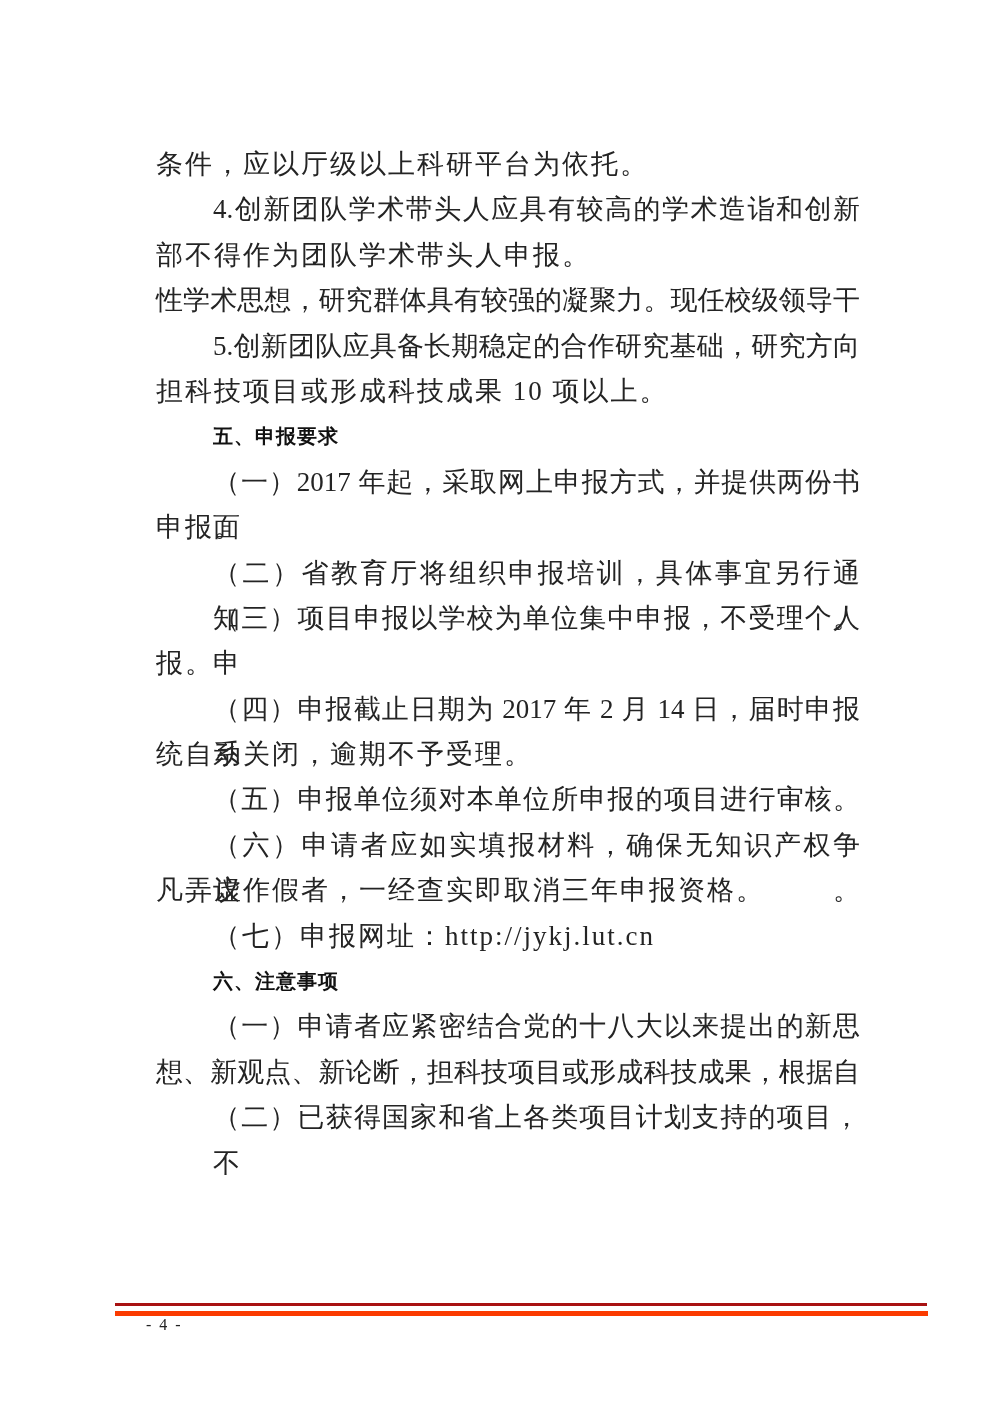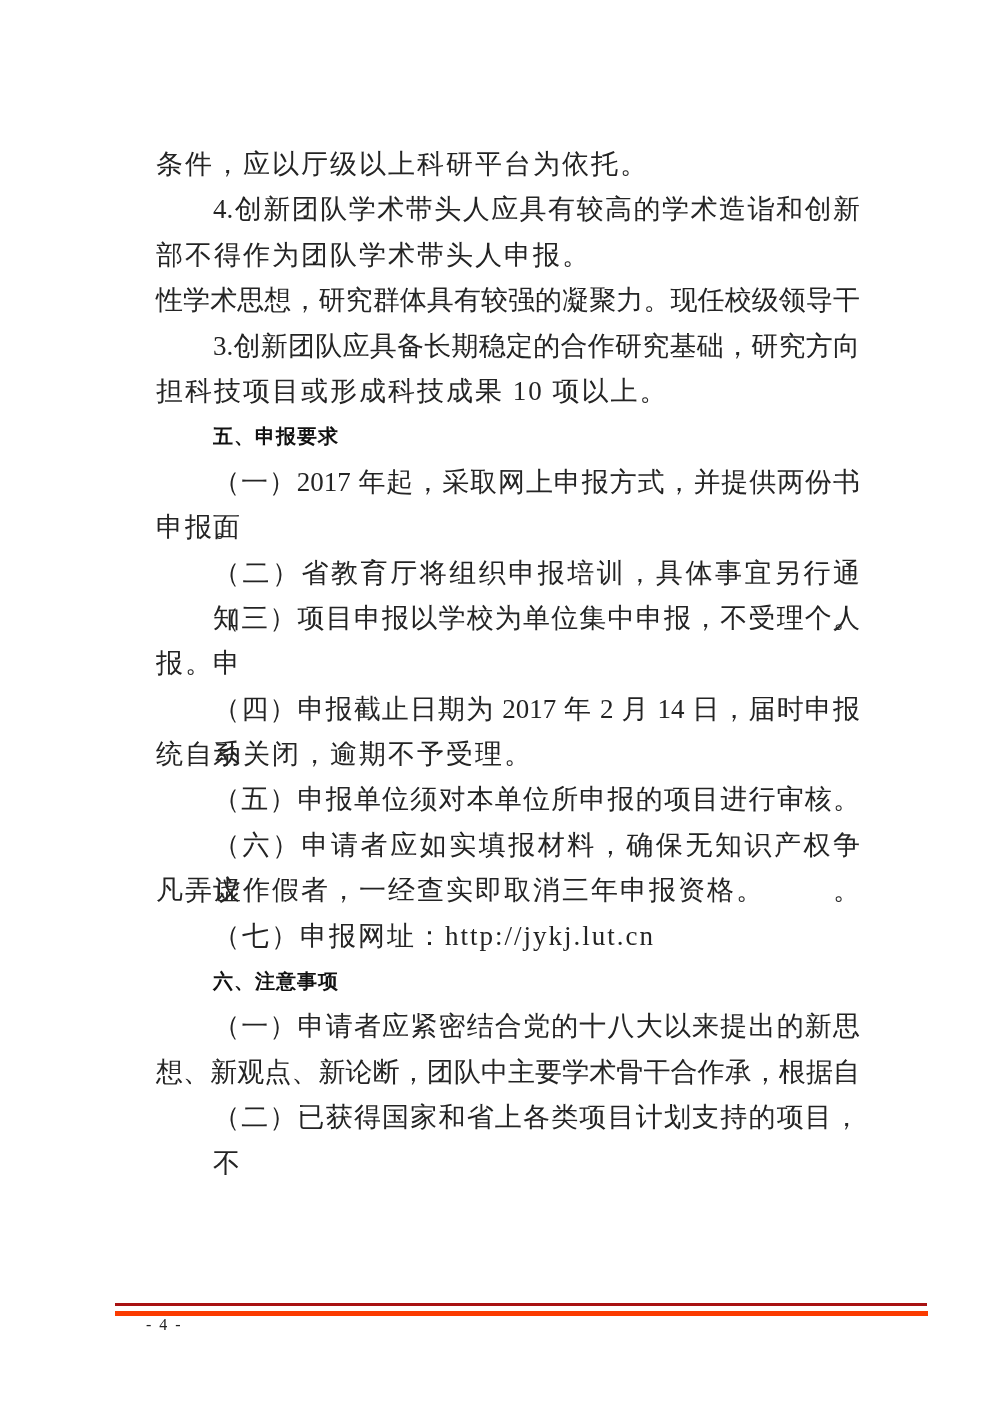--- a/index.html
+++ b/index.html
@@ -76,36 +76,36 @@
 </style>
 </head>
 <body>
 
 <div class="page">
   <div class="content">
     <div class="line">条件，应以厅级以上科研平台为依托。</div>
     <div class="line indent just">4.创新团队学术带头人应具有较高的学术造诣和创新</div>
     <div class="line">部不得作为团队学术带头人申报。</div>
     <div class="line just">性学术思想，研究群体具有较强的凝聚力。现任校级领导干</div>
-    <div class="line indent just">3.创新团队应具备长期稳定的合作研究基础，研究方向</div>
+    <div class="line indent just">5.创新团队应具备长期稳定的合作研究基础，研究方向</div>
     <div class="line">担科技项目或形成科技成果 10 项以上。</div>
     <div class="line heading">五、申报要求</div>
     <div class="line indent just">（一）2017 年起，采取网上申报方式，并提供两份书面</div>
     <div class="line">申报。</div>
     <div class="line indent just">（二）省教育厅将组织申报培训，具体事宜另行通知。</div>
     <div class="line indent just">（三）项目申报以学校为单位集中申报，不受理个人申</div>
     <div class="line">报。</div>
     <div class="line indent just">（四）申报截止日期为 2017 年 2 月 14 日，届时申报系</div>
     <div class="line">统自动关闭，逾期不予受理。</div>
     <div class="line indent just">（五）申报单位须对本单位所申报的项目进行审核。</div>
     <div class="line indent just">（六）申请者应如实填报材料，确保无知识产权争议。</div>
     <div class="line">凡弄虚作假者，一经查实即取消三年申报资格。</div>
     <div class="line indent">（七）申报网址：http://jykj.lut.cn</div>
     <div class="line heading">六、注意事项</div>
     <div class="line indent just">（一）申请者应紧密结合党的十八大以来提出的新思</div>
-    <div class="line just">想、新观点、新论断，团队中主要学术骨干合作承，根据自</div>
+    <div class="line just">想、新观点、新论断，担科技项目或形成科技成果，根据自</div>
     <div class="line indent just">（二）已获得国家和省上各类项目计划支持的项目，不</div>
   </div>
 
   <div class="rule-top"></div>
   <div class="rule-bottom"></div>
   <div class="page-number">- 4 -</div>
 </div>
 
 </body></html>

